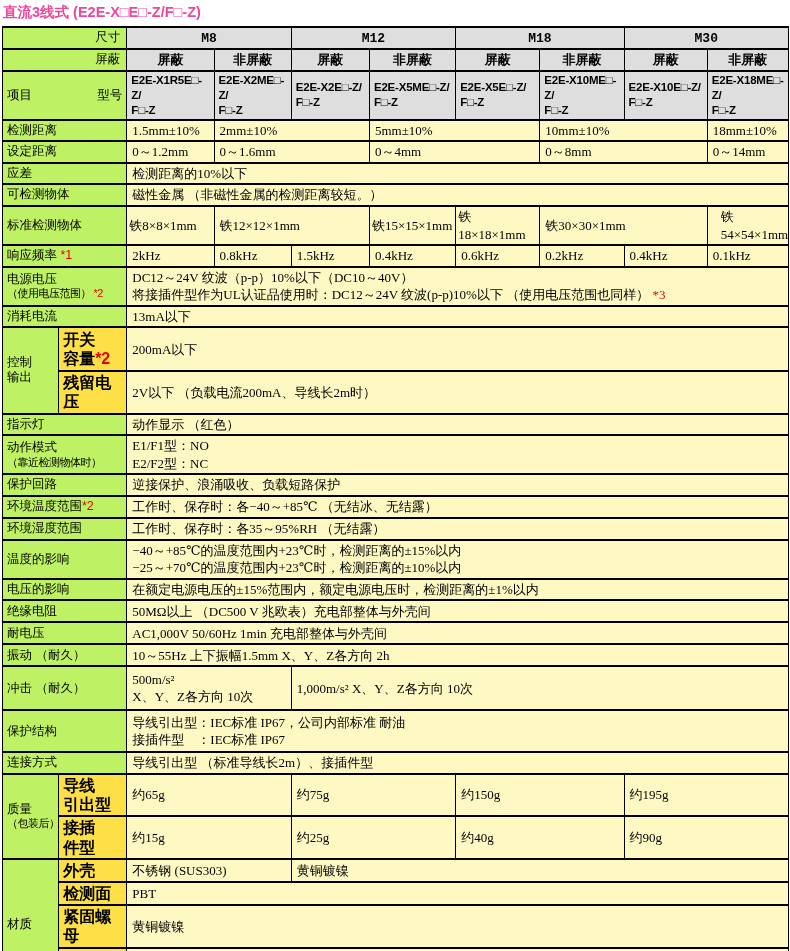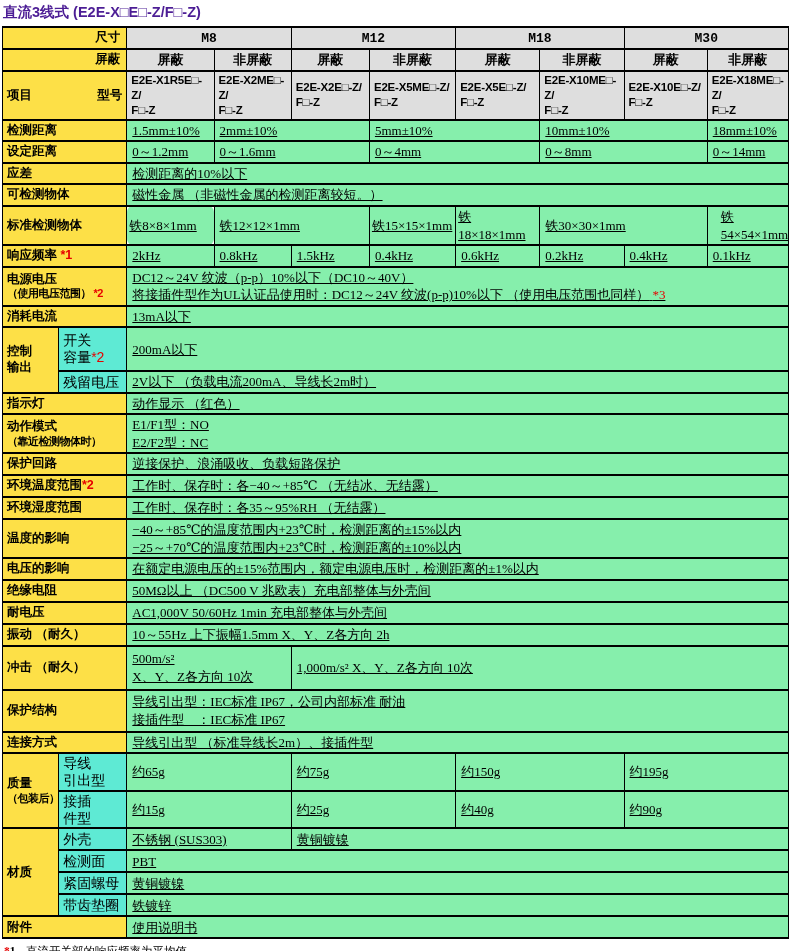--- a/index.html
+++ b/index.html
@@ -1,29 +1,29 @@
 <!DOCTYPE html>
 <html><head>
 <meta charset="utf-8">
 <style>
   * { margin:0; padding:0; box-sizing:border-box; }
   body { width:790px; background:#ffffff; font-family:"Liberation Sans", sans-serif; }
   .page { width:790px; padding:2px 1px 4px 2px; }
-  .title { color:#4c1d95; font-weight:bold; font-size:14.5px; font-family:"Liberation Sans", sans-serif; margin:1px 0 4px 1px; }
+  .title { color:#ec4899; font-weight:bold; font-size:14.5px; font-family:"Liberation Sans", sans-serif; margin:1px 0 4px 1px; }
   table.spec { border-collapse:collapse; table-layout:fixed; width:787px; }
   td { border:1px solid #000; border-top-width:2px; border-bottom-width:2px;
        padding:1px 4px; vertical-align:middle; overflow:hidden; }
   
-  .lbl { background:#fde047; font-family:"Liberation Sans", sans-serif; font-weight:bold; font-size:12.5px; line-height:1.25; }
-  .sub { background:#5eead4; font-family:"Liberation Sans", sans-serif; font-weight:normal; font-size:14px; line-height:1.2; }
+  .lbl { background:#bef264; font-family:"Liberation Sans", sans-serif; font-weight:normal; font-size:12.5px; line-height:1.25; }
+  .sub { background:#fde047; font-family:"Liberation Sans", sans-serif; font-weight:bold; font-size:16px; line-height:1.2; }
   .hdrc { background:#dedede; font-family:Liberation Mono, monospace; font-weight:bold; font-size:13px; text-align:center; }
   .model { background:#dedede; font-family:"Liberation Sans", sans-serif; font-weight:bold; font-size:11.5px; line-height:1.3; text-align:left; padding:1px 2px 1px 4px; letter-spacing:-0.2px; }
   .right { text-align:right; padding-right:6px; }
   
-  .d { background:#86efac; font-family:"Liberation Serif","DejaVu Serif", serif; font-size:13px; line-height:1.35; text-align:left; padding:1px 5px;text-decoration:underline; }
+  .d { background:#fef9c3; font-family:"Liberation Serif","DejaVu Serif", serif; font-size:13px; line-height:1.35; text-align:left; padding:1px 5px; }
   .note { color:#e60000; }
   .split { display:flex; justify-content:space-between; align-items:flex-end; }
   .small { font-size:11px; letter-spacing:-0.5px; white-space:nowrap; }
   
   .h21 { height:21px; } .h22 { height:22px; } .h35 { height:35px; } .h36 { height:44px; }
   .h42 { height:42px; } .h44 { height:36px; } .h45 { height:45px; }
   
   .foot { margin-top:5px; font-family:"Liberation Serif","DejaVu Serif", serif; font-size:11.5px; line-height:1.32; color:#000; padding-left:2px; }
   .foot .row { display:flex; }
   .foot .mk { font-weight:bold; width:22px; flex:0 0 22px; }

